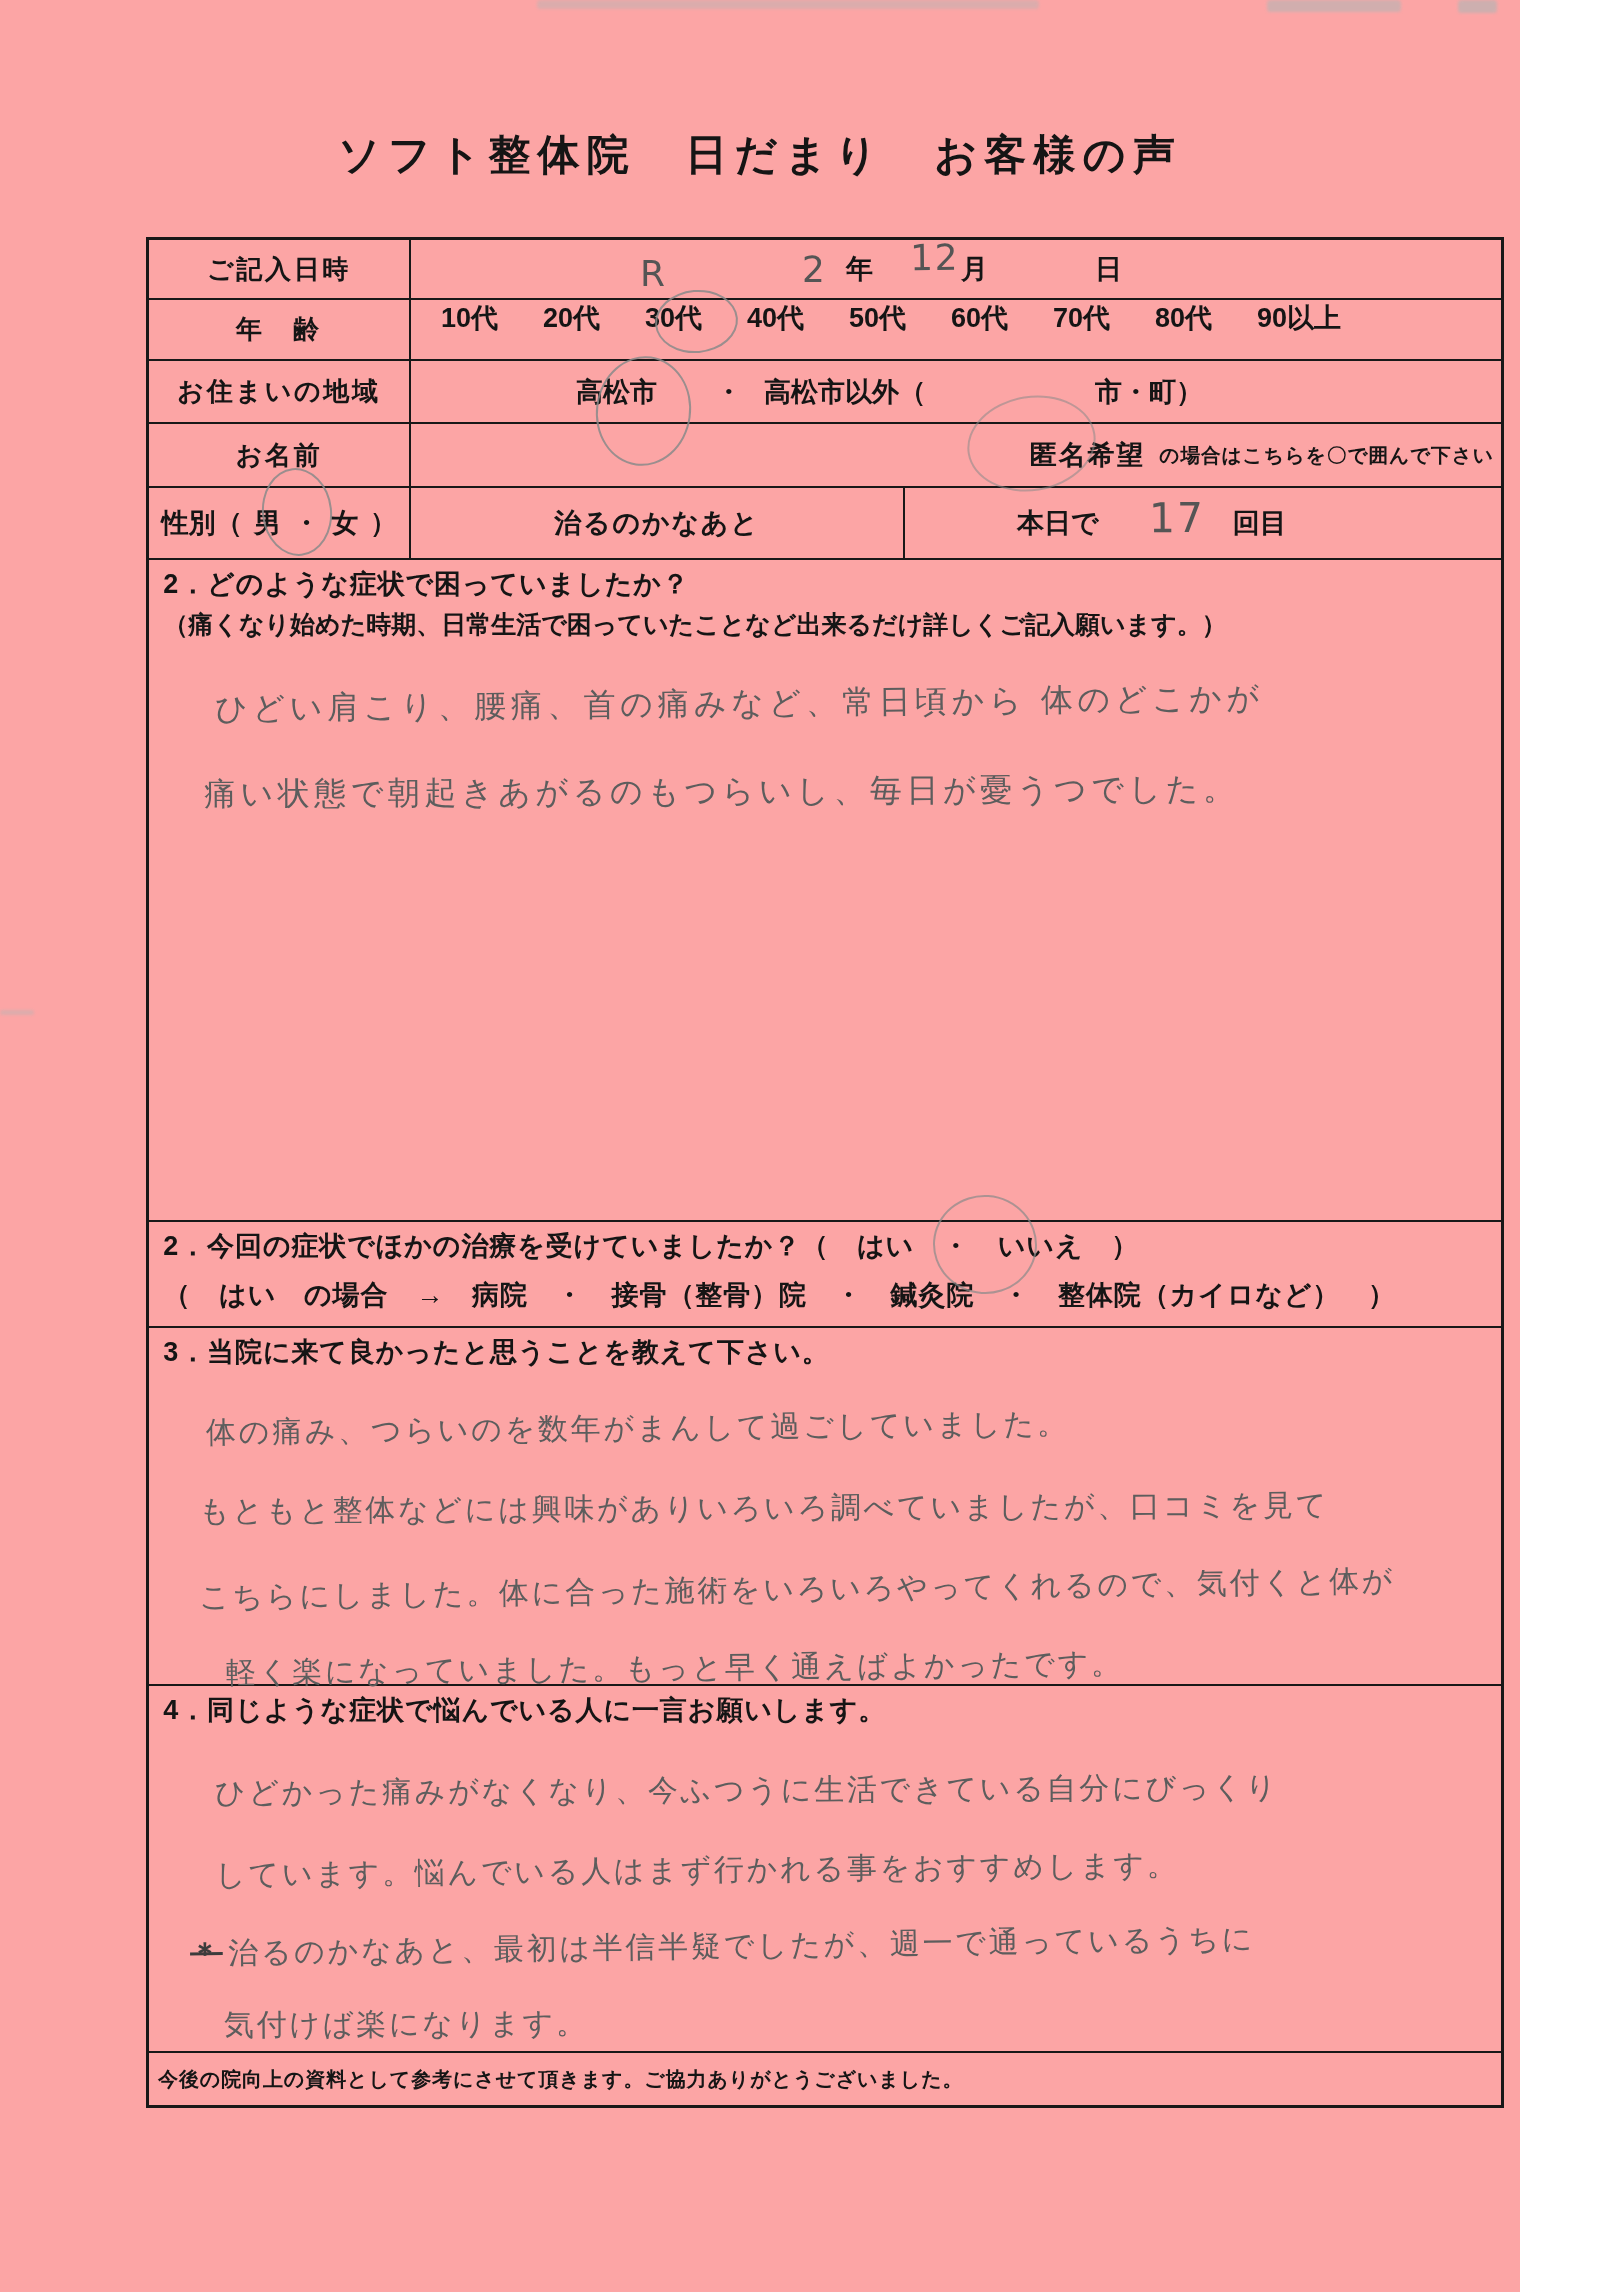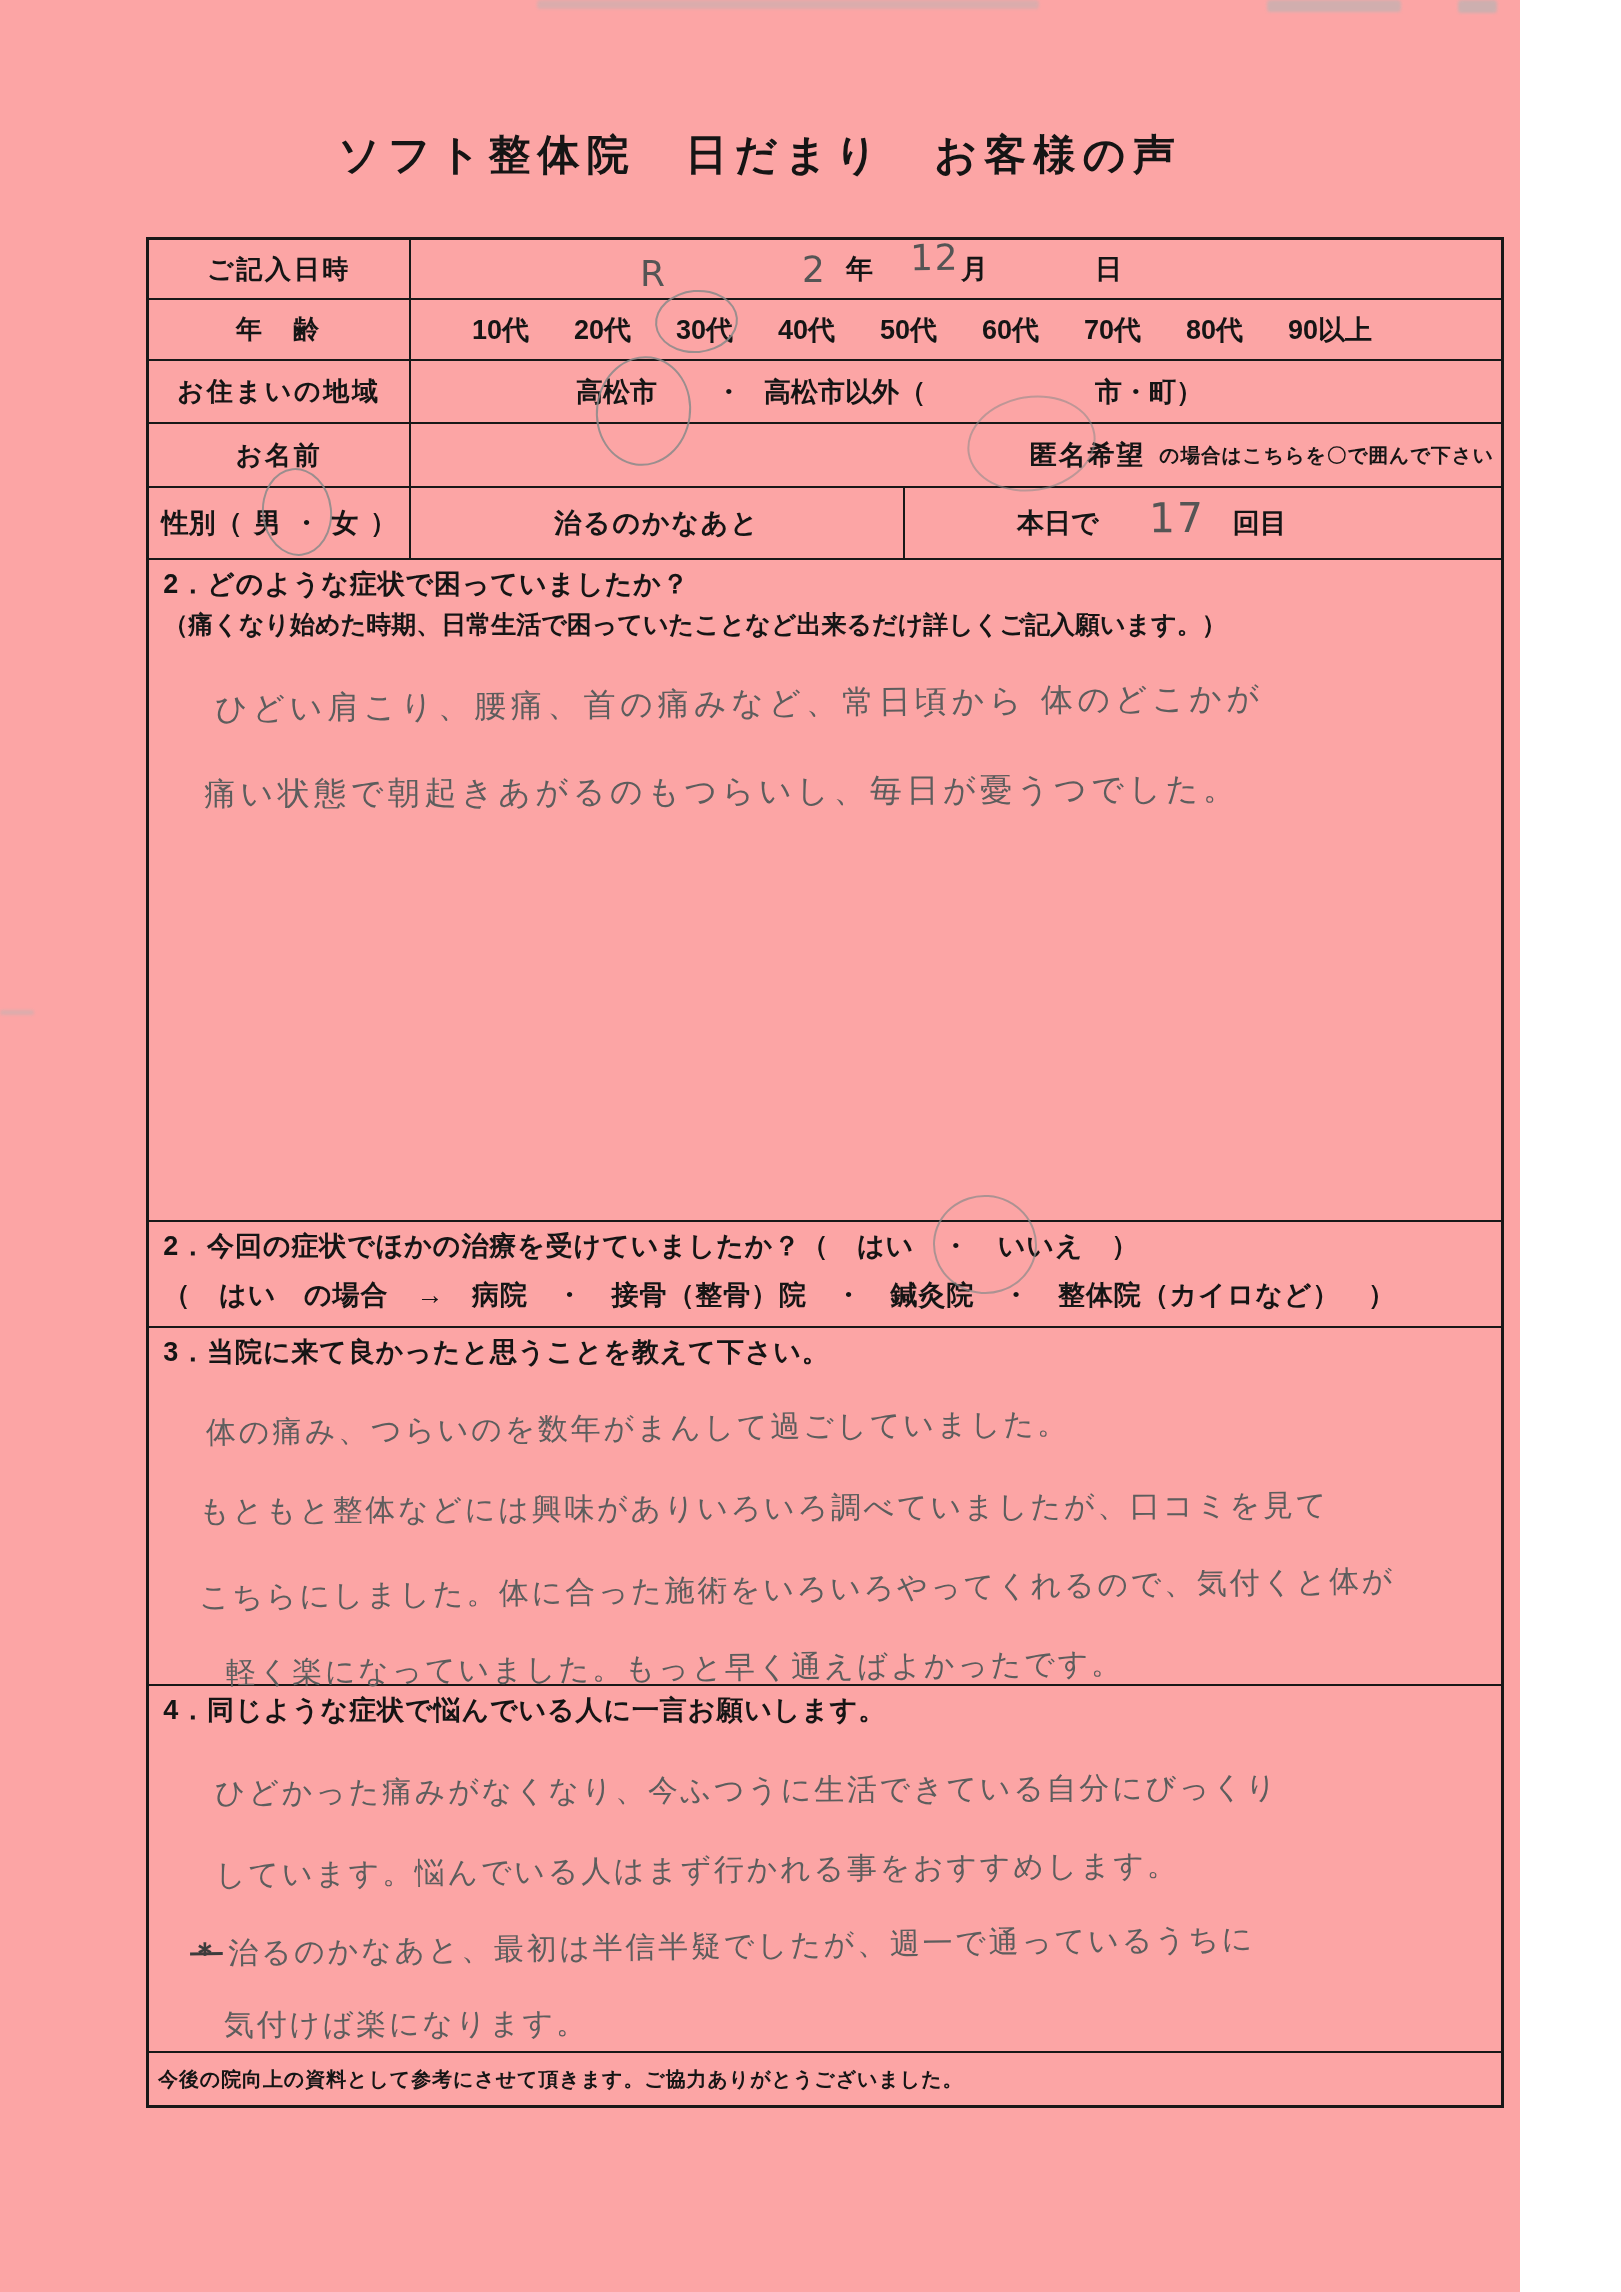--- a/index.html
+++ b/index.html
@@ -16,21 +16,21 @@
               border:3.6px solid #181818;box-sizing:border-box;background:transparent;}
   .row{display:flex;border-bottom:2.7px solid #181818;box-sizing:border-box;position:relative;}
   .row.last{border-bottom:none;}
   .label-cell{flex:0 0 262px;width:262px;border-right:2.7px solid #181818;box-sizing:border-box;
               display:flex;align-items:center;justify-content:center;
               font-weight:bold;font-size:26px;letter-spacing:2.7px;}
   .content-cell{flex:1;position:relative;box-sizing:border-box;}
   .printed{font-weight:bold;font-size:27px;}
   .abs{position:absolute;top:50%;transform:translateY(-50%);}
 
-  .age-options{display:flex;justify-content:space-between;align-items:center;
+  .age-options{display:flex;justify-content:space-between;
                width:900px;margin-left:30px;height:100%;font-weight:bold;font-size:27px;}
 
   .name-cluster{height:100%;display:flex;align-items:center;justify-content:flex-end;padding-right:7.2px;box-sizing:border-box;}
   .anon{font-weight:bold;font-size:27px;letter-spacing:1.8px;}
   .anon-note{font-weight:bold;font-size:19.7px;margin-left:14.3px;letter-spacing:0.9px;}
 
   .gender-cell{flex:0 0 262px;width:262px;border-right:2.7px solid #181818;box-sizing:border-box;
                display:flex;align-items:center;gap:11.6px;padding-left:12.5px;font-weight:bold;font-size:27px;}
   .visits-cell{flex:0 0 494px;width:494px;border-right:2.7px solid #181818;box-sizing:border-box;
                display:flex;align-items:center;justify-content:center;font-weight:bold;font-size:27px;letter-spacing:1.8px;}
@@ -72,21 +72,21 @@
 
     <div class="row" style="height:60px;">
       <div class="label-cell">ご記入日時</div>
       <div class="content-cell">
         <span class="printed abs" style="left:435px;">年</span>
         <span class="printed abs" style="left:550px;">月</span>
         <span class="printed abs" style="left:684px;">日</span>
       </div>
     </div>
 
-    <div class="row" style="height:61px;gap:31px;">
+    <div class="row" style="height:61px;">
       <div class="label-cell">年　齢</div>
       <div class="content-cell">
         <div class="age-options">
           <span>10代</span>
           <span>20代</span>
           <span>30代</span>
           <span>40代</span>
           <span>50代</span>
           <span>60代</span>
           <span>70代</span>

